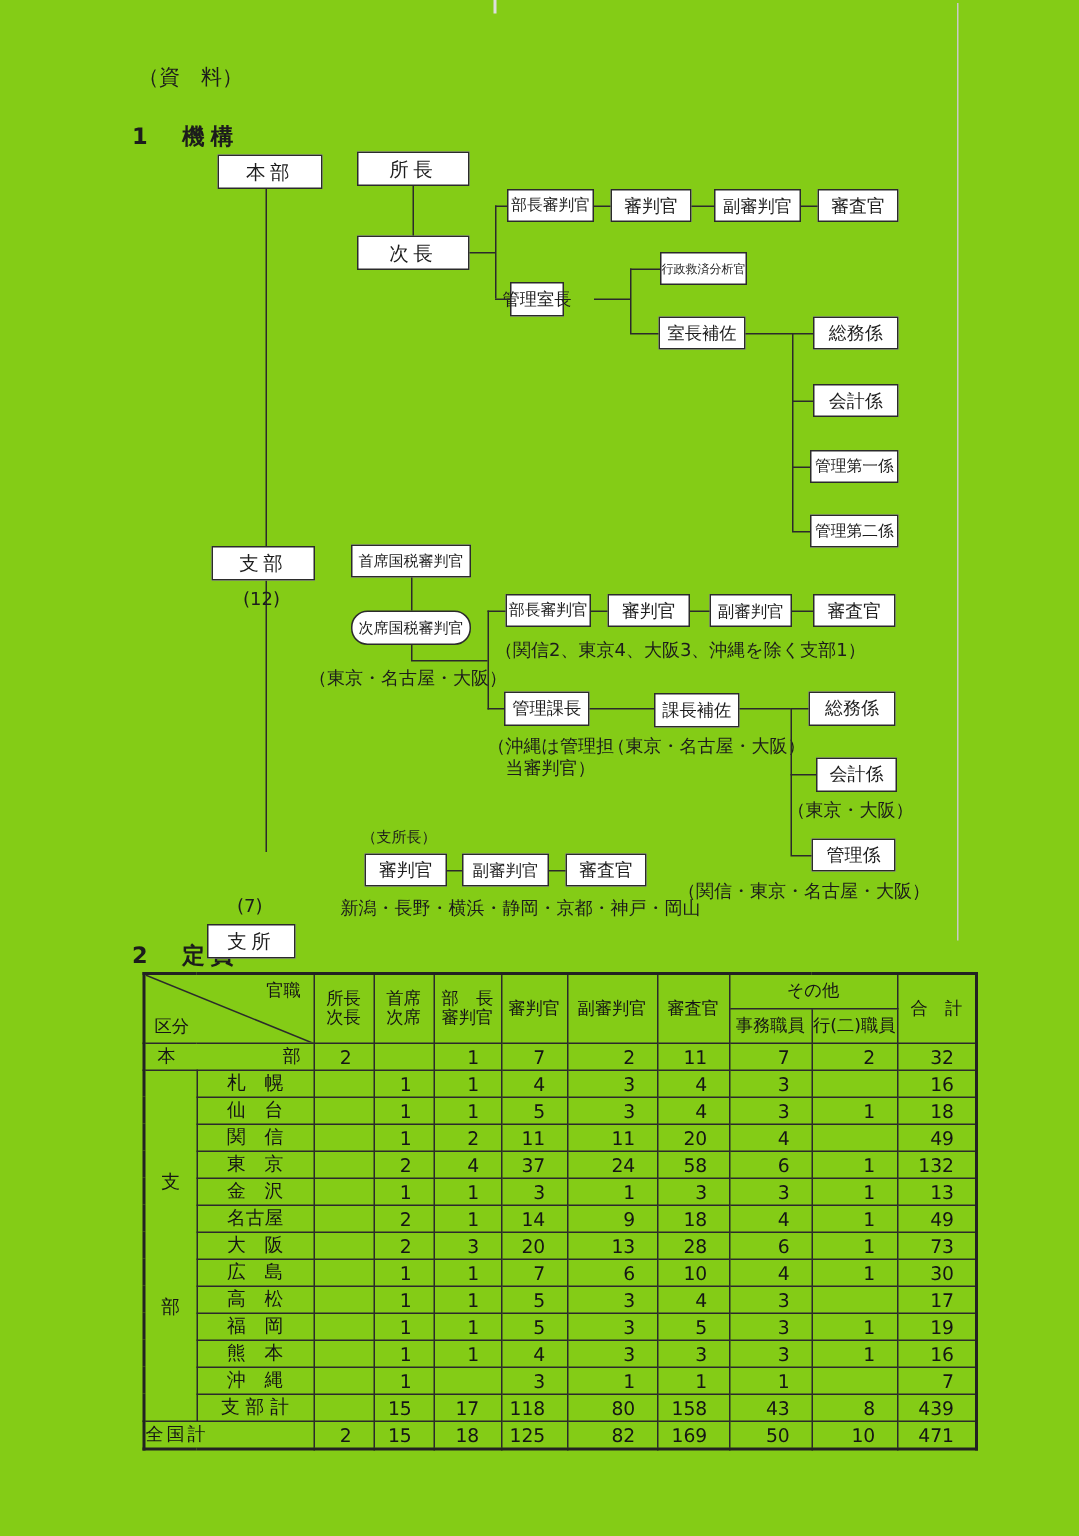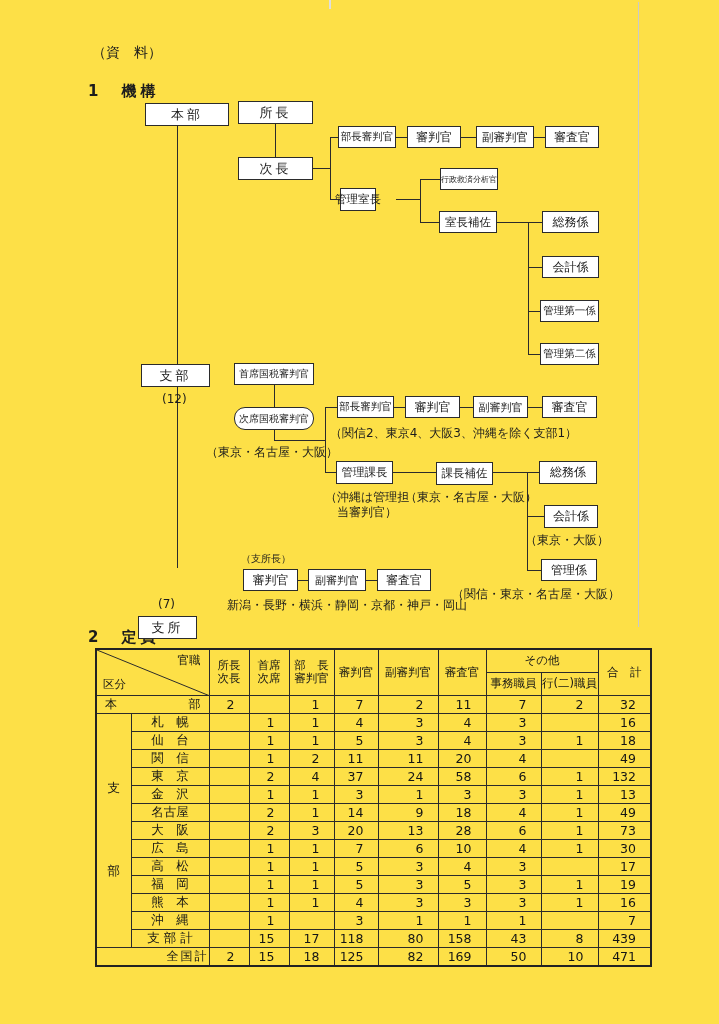--- a/index.html
+++ b/index.html
@@ -1,17 +1,17 @@
 <!DOCTYPE html>
 <html lang="ja"><head>
 <meta charset="utf-8">
 <style>
   html,body{margin:0;padding:0;}
   body{background:#e8e8e8;font-family:"DejaVu Sans","Liberation Sans",sans-serif;}
-  #page{position:relative;width:719px;height:1024px;background:#fde047;margin:0 auto;
+  #page{position:relative;width:719px;height:1024px;background:#84cc16;margin:0 auto;
         color:#1c1c1c;overflow:hidden;}
   .lbl{position:absolute;white-space:nowrap;line-height:1.25;}
   .box{position:absolute;border:1.5px solid #2b2b2b;background:#fff;display:flex;
        align-items:center;justify-content:center;white-space:nowrap;box-sizing:border-box;}
   .vline,.hline{position:absolute;background:#2b2b2b;}
   .vline{width:1px;}
   .hline{height:1px;}
   .note{position:absolute;white-space:nowrap;font-size:11.5px;color:#1c1c1c;}
   .heading{position:absolute;font-weight:bold;font-size:15px;letter-spacing:4px;}
   
@@ -37,21 +37,21 @@
 
 <div id="page">
 
   <div class="artifact" style="left:638px;top:2px;width:1px;height:625px;background:#c9c9c9;"></div>
   <div class="artifact" style="left:329px;top:0;width:2px;height:9px;background:#dedede;"></div>
 
   <div class="lbl" style="left:92px;top:44px;font-size:14px;">（資　料）</div>
   <div class="heading" style="left:88px;top:82px;">1　機構</div>
   <div class="heading" style="left:88px;top:628px;">2　定員</div>
 
-  <div class="box" style="left:145px;top:103px;width:84px;height:23px;font-size:13px;letter-spacing:3px;">
+  <div class="box" style="left:145px;top:103px;width:70px;height:23px;font-size:13px;letter-spacing:3px;">
     <span>本部</span>
     </div>
   <div class="box" style="left:238px;top:101px;width:75px;height:23px;font-size:13px;letter-spacing:3px;">
     <span>所長</span>
     </div>
   <div class="box" style="left:238px;top:157px;width:75px;height:23px;font-size:13px;letter-spacing:3px;">
     <span>次長</span>
     </div>
 
   <div class="box" style="left:338px;top:126px;width:58px;height:22px;font-size:10.5px;">
@@ -413,21 +413,21 @@
           <td class="num">15</td>
           <td class="num">17</td>
           <td class="num">118</td>
           <td class="num">80</td>
           <td class="num">158</td>
           <td class="num">43</td>
           <td class="num">8</td>
           <td class="num">439</td>
         </tr>
         <tr id="total-row">
-        <td colspan="2" style="text-align:right;letter-spacing:2px;">全国計</td>
+        <td colspan="2" style="text-align:left;letter-spacing:2px;">全国計</td>
       <td class="num">2</td>
           <td class="num">15</td>
           <td class="num">18</td>
           <td class="num">125</td>
           <td class="num">82</td>
           <td class="num">169</td>
           <td class="num">50</td>
           <td class="num">10</td>
           <td class="num">471</td>
         </tr>

